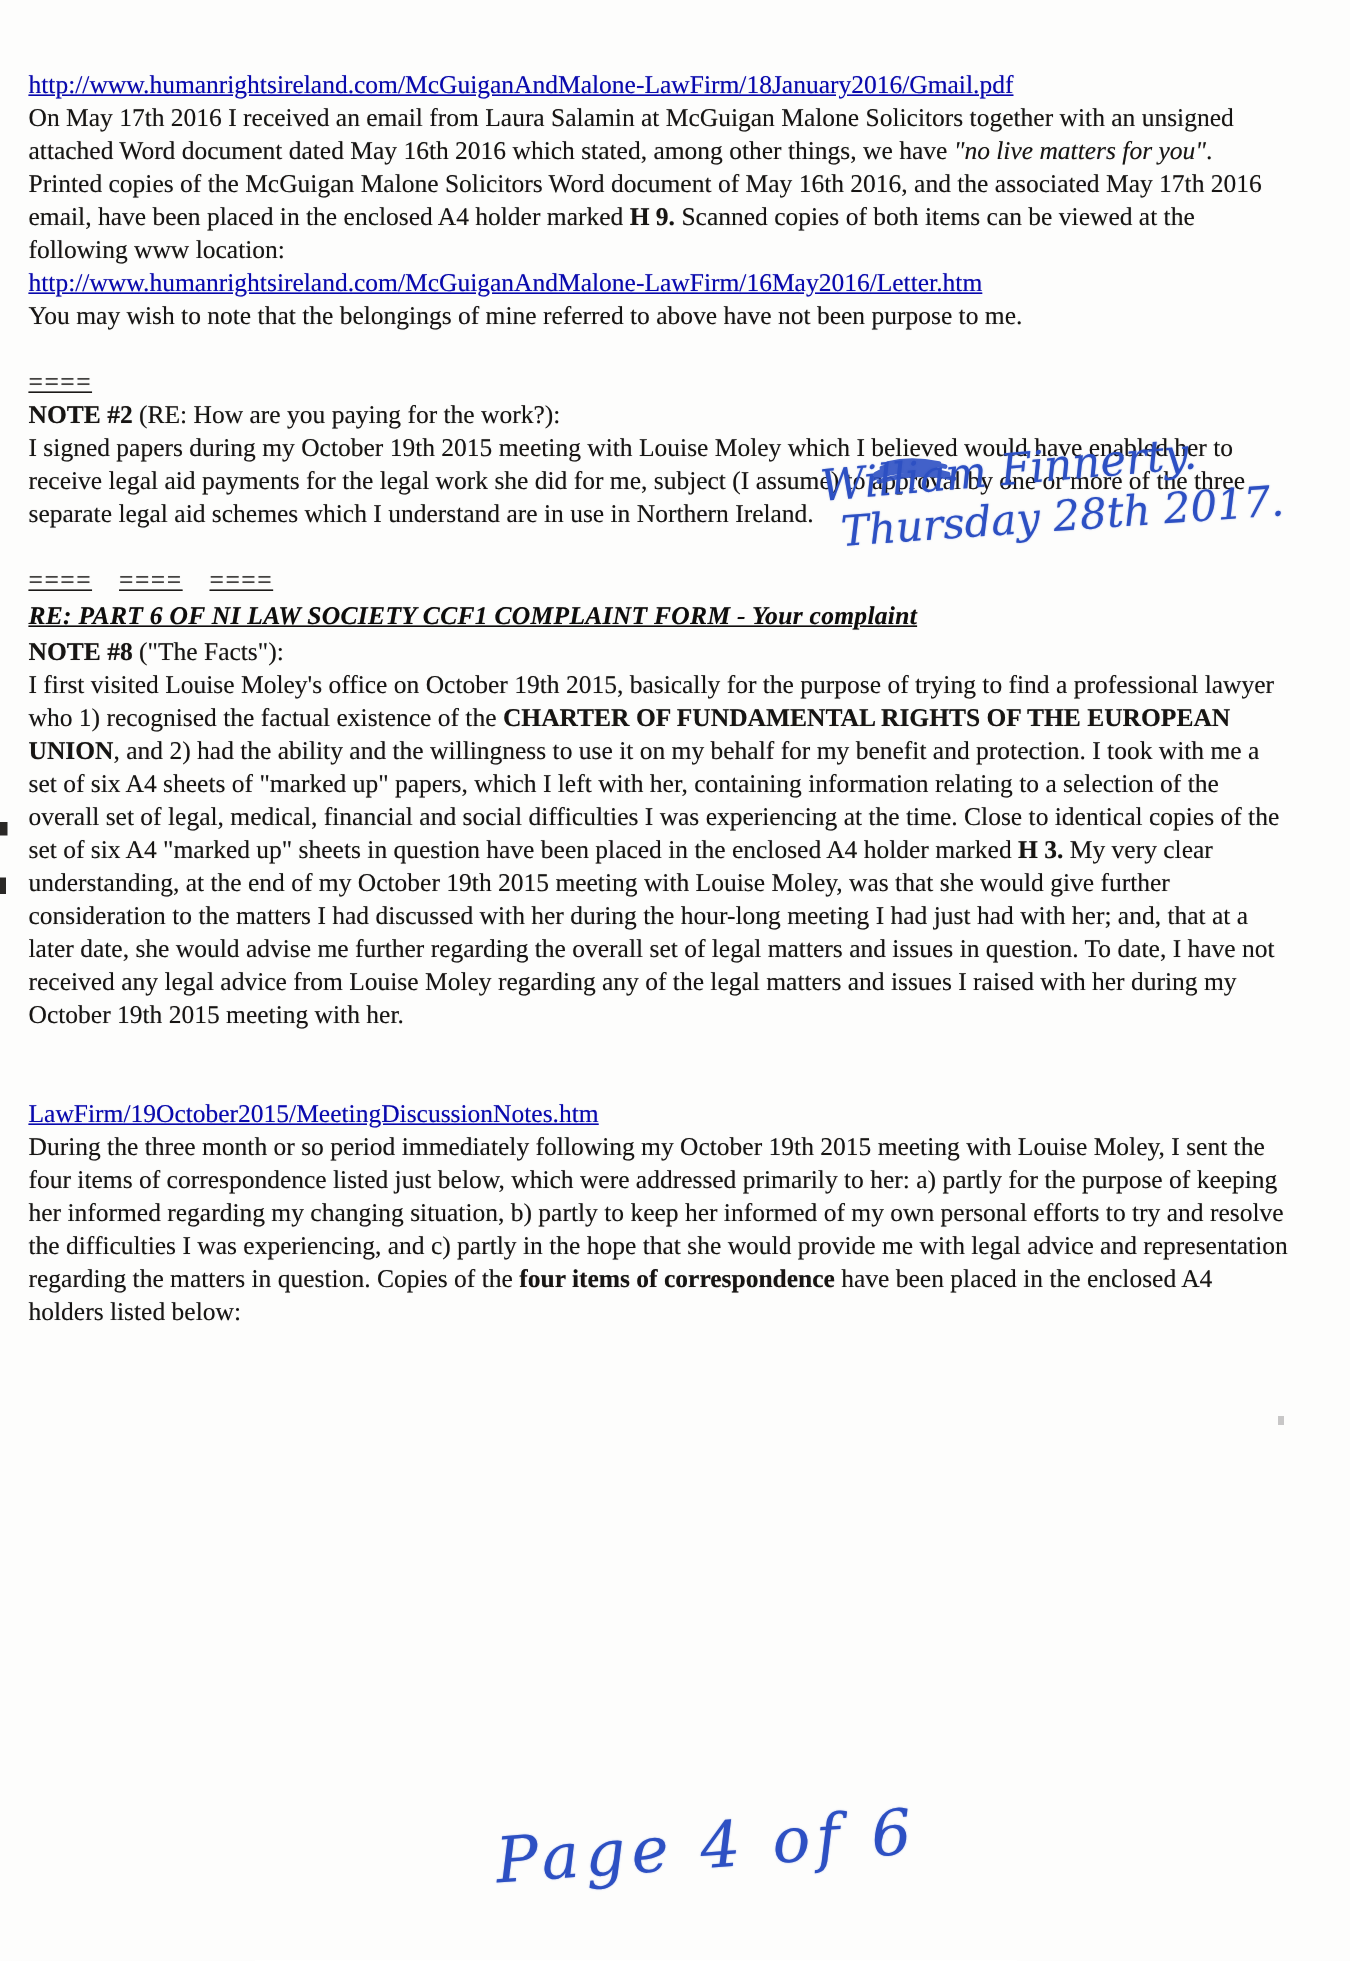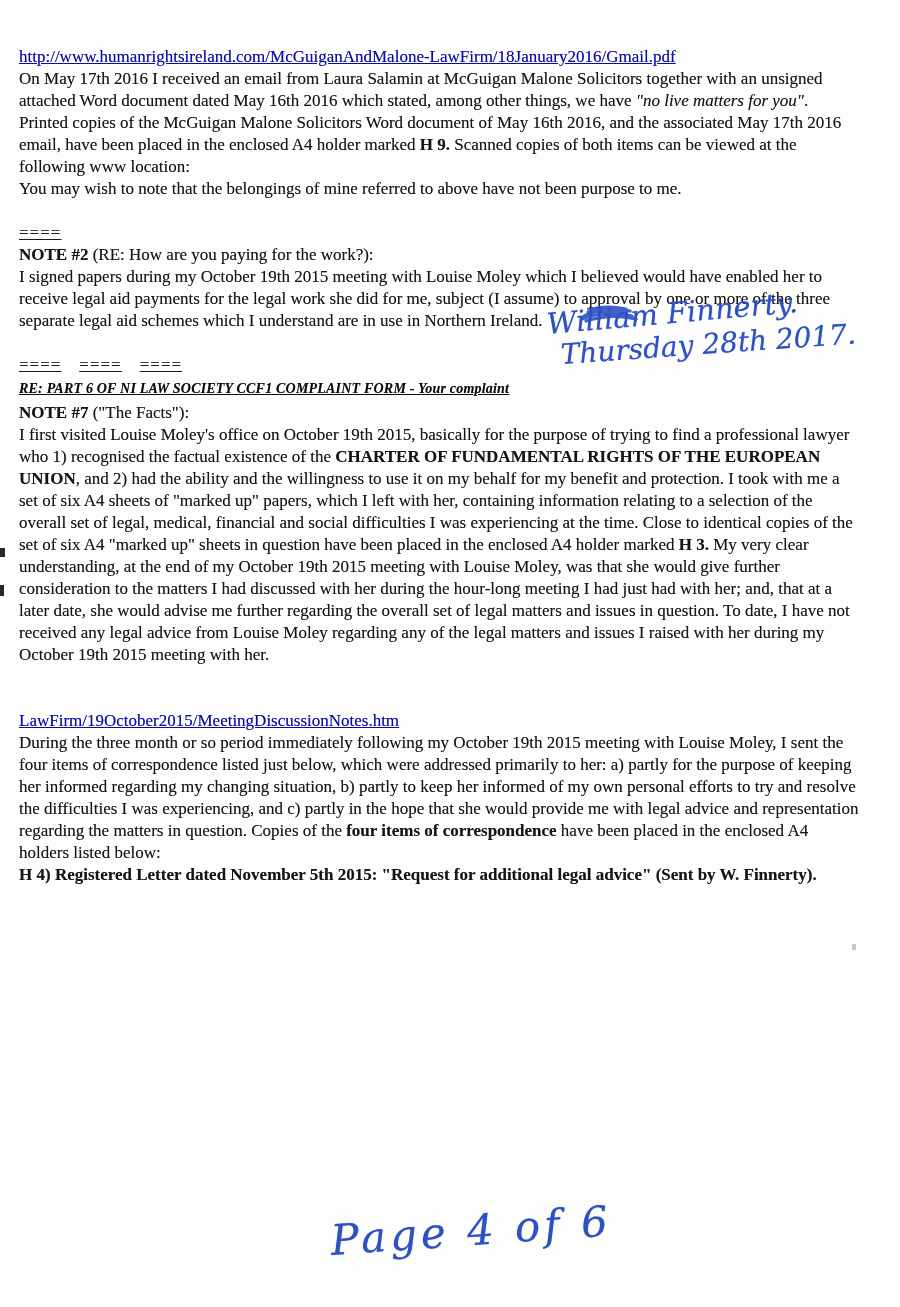--- a/index.html
+++ b/index.html
@@ -40,21 +40,21 @@
   .it { font-style: italic; }
 
   .divider span {
     text-decoration: underline;
     letter-spacing: 1px;
     margin-right: 18px;
     color: #1c1a18;
   }
 
   .section-heading {
-    font-size: 14px;
+    font-size: 17px;
     line-height: 26px;
     font-weight: bold;
     font-style: italic;
     text-decoration: underline;
     letter-spacing: 0.2px;
     color: #0e0d0c;
   }
 
   .handwriting {
     position: absolute;
@@ -91,20 +91,21 @@
   <div class="block">
     <span class="link">http://www.humanrightsireland.com/McGuiganAndMalone-LawFirm/18January2016/Gmail.pdf</span>
   </div>
 
   <p class="mt-md">
     <span>On May 17th 2016 I received an email from Laura Salamin at McGuigan Malone Solicitors together with an unsigned attached Word document dated May 16th 2016 which stated, among other things, we have </span><span class="it">"no live matters for you"</span><span>.</span>
   </p>
 
   <p class="mt-lg">
     <span>Printed copies of the McGuigan Malone Solicitors Word document of May 16th 2016, and the associated May 17th 2016 email, have been placed in the enclosed A4 holder marked </span><b class="inline">H 9.</b><span> Scanned copies of both items can be viewed at the following www location:</span><br>
+    <span class="link">http://www.humanrightsireland.com/McGuiganAndMalone-LawFirm/16May2016/Letter.htm</span>
   </p>
 
   <p class="mt-md">
     <span>You may wish to note that the belongings of mine referred to above have </span><span class="u">not</span><span> been purpose to me.</span>
   </p>
 
   <div class="divider mt-lg">
     <span>====</span>
   </div>
 
@@ -116,40 +117,37 @@
     <span>I signed papers during my October 19th 2015 meeting with Louise Moley which I believed would have enabled her to receive legal aid payments for the legal work she did for me, subject (I assume) to approval by one or more of the three separate legal aid schemes which I understand are in use in Northern Ireland.</span>
   </p>
 
   <div class="divider mt-lg">
     <span>====</span><span>====</span><span>====</span>
   </div>
 
   <p class="section-heading mt-lg">RE: PART 6 OF NI LAW SOCIETY CCF1 COMPLAINT FORM - Your complaint</p>
 
   <p class="mt-lg">
-    <b class="inline">NOTE #7</b><span> ("The Facts"):</span>
+    <b class="inline">NOTE #8</b><span> ("The Facts"):</span>
   </p>
 
   <p class="mt-lg">
     <span>I first visited Louise Moley's office on October 19th 2015, basically for the purpose of trying to find a professional lawyer who 1) recognised the factual existence of the </span><b class="inline">CHARTER OF FUNDAMENTAL RIGHTS OF THE EUROPEAN UNION</b><span>, and 2) had the ability and the willingness to use it on my behalf for my benefit and protection. I took with me a set of six A4 sheets of "marked up" papers, which I left with her, containing information relating to a selection of the overall set of legal, medical, financial and social difficulties I was experiencing at the time. Close to identical copies of the set of six A4 "marked up" sheets in question have been placed in the enclosed A4 holder marked </span><b class="inline">H 3.</b><span> My very clear understanding, at the end of my October 19th 2015 meeting with Louise Moley, was that she would give further consideration to the matters I had discussed with her during the hour-long meeting I had just had with her; and, that at a later date, she would advise me further regarding the overall set of legal matters and issues in question. To date, I have not received any legal advice from Louise Moley regarding any of the legal matters and issues I raised with her during my October 19th 2015 meeting with her.</span>
   </p>
 
   <p class="mt-sm">
     <br>
     <br>
     <span class="link">LawFirm/19October2015/MeetingDiscussionNotes.htm</span>
   </p>
 
   <p class="mt-xl">
     <span>During the three month or so period immediately following my October 19th 2015 meeting with Louise Moley, I sent the four items of correspondence listed just below, which were addressed primarily to her: a) partly for the purpose of keeping her informed regarding my changing situation, b) partly to keep her informed of my own personal efforts to try and resolve the difficulties I was experiencing, and c) partly in the hope that she would provide me with legal advice and representation regarding the matters in question. Copies of the </span><b class="inline">four items of correspondence</b><span> have been placed in the enclosed A4 holders listed below:</span>
   </p>
 
-  <p class="mt-md">
-    <b class="inline">H 4) Registered Letter dated November 5th 2015: "Request for additional legal advice" (Sent by W. Finnerty).</b>
-  </p>
 
   <svg class="scribble" width="62" height="20" viewBox="0 0 62 20">
     <path d="M4 12 C 14 6, 30 6, 44 9 M2 15 C 16 9, 36 8, 52 12 M8 8 C 20 4, 38 4, 50 7 M6 17 C 22 12, 40 11, 56 15 M12 5 C 24 2, 36 3, 46 5" stroke="#2d50c3" stroke-width="3.2" fill="none" stroke-linecap="round" opacity="0.9"></path>
   </svg>
 
   <div class="handwriting sig-1">William Finnerty.</div>
   <div class="handwriting sig-2">Thursday 28th 2017.</div>
 
   <div class="handwriting page-note">Page 4 of 6</div>
 

